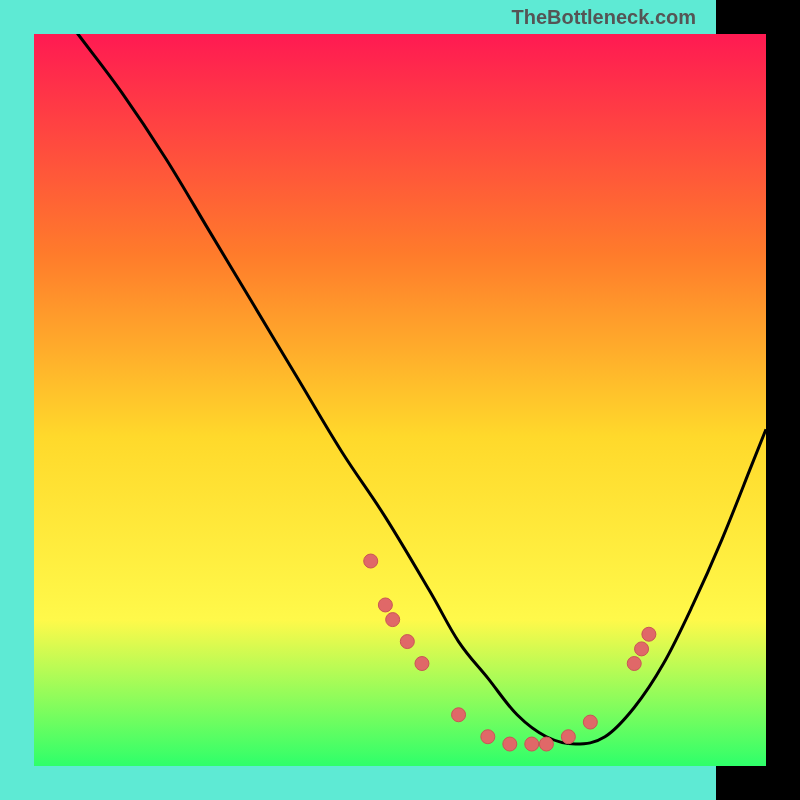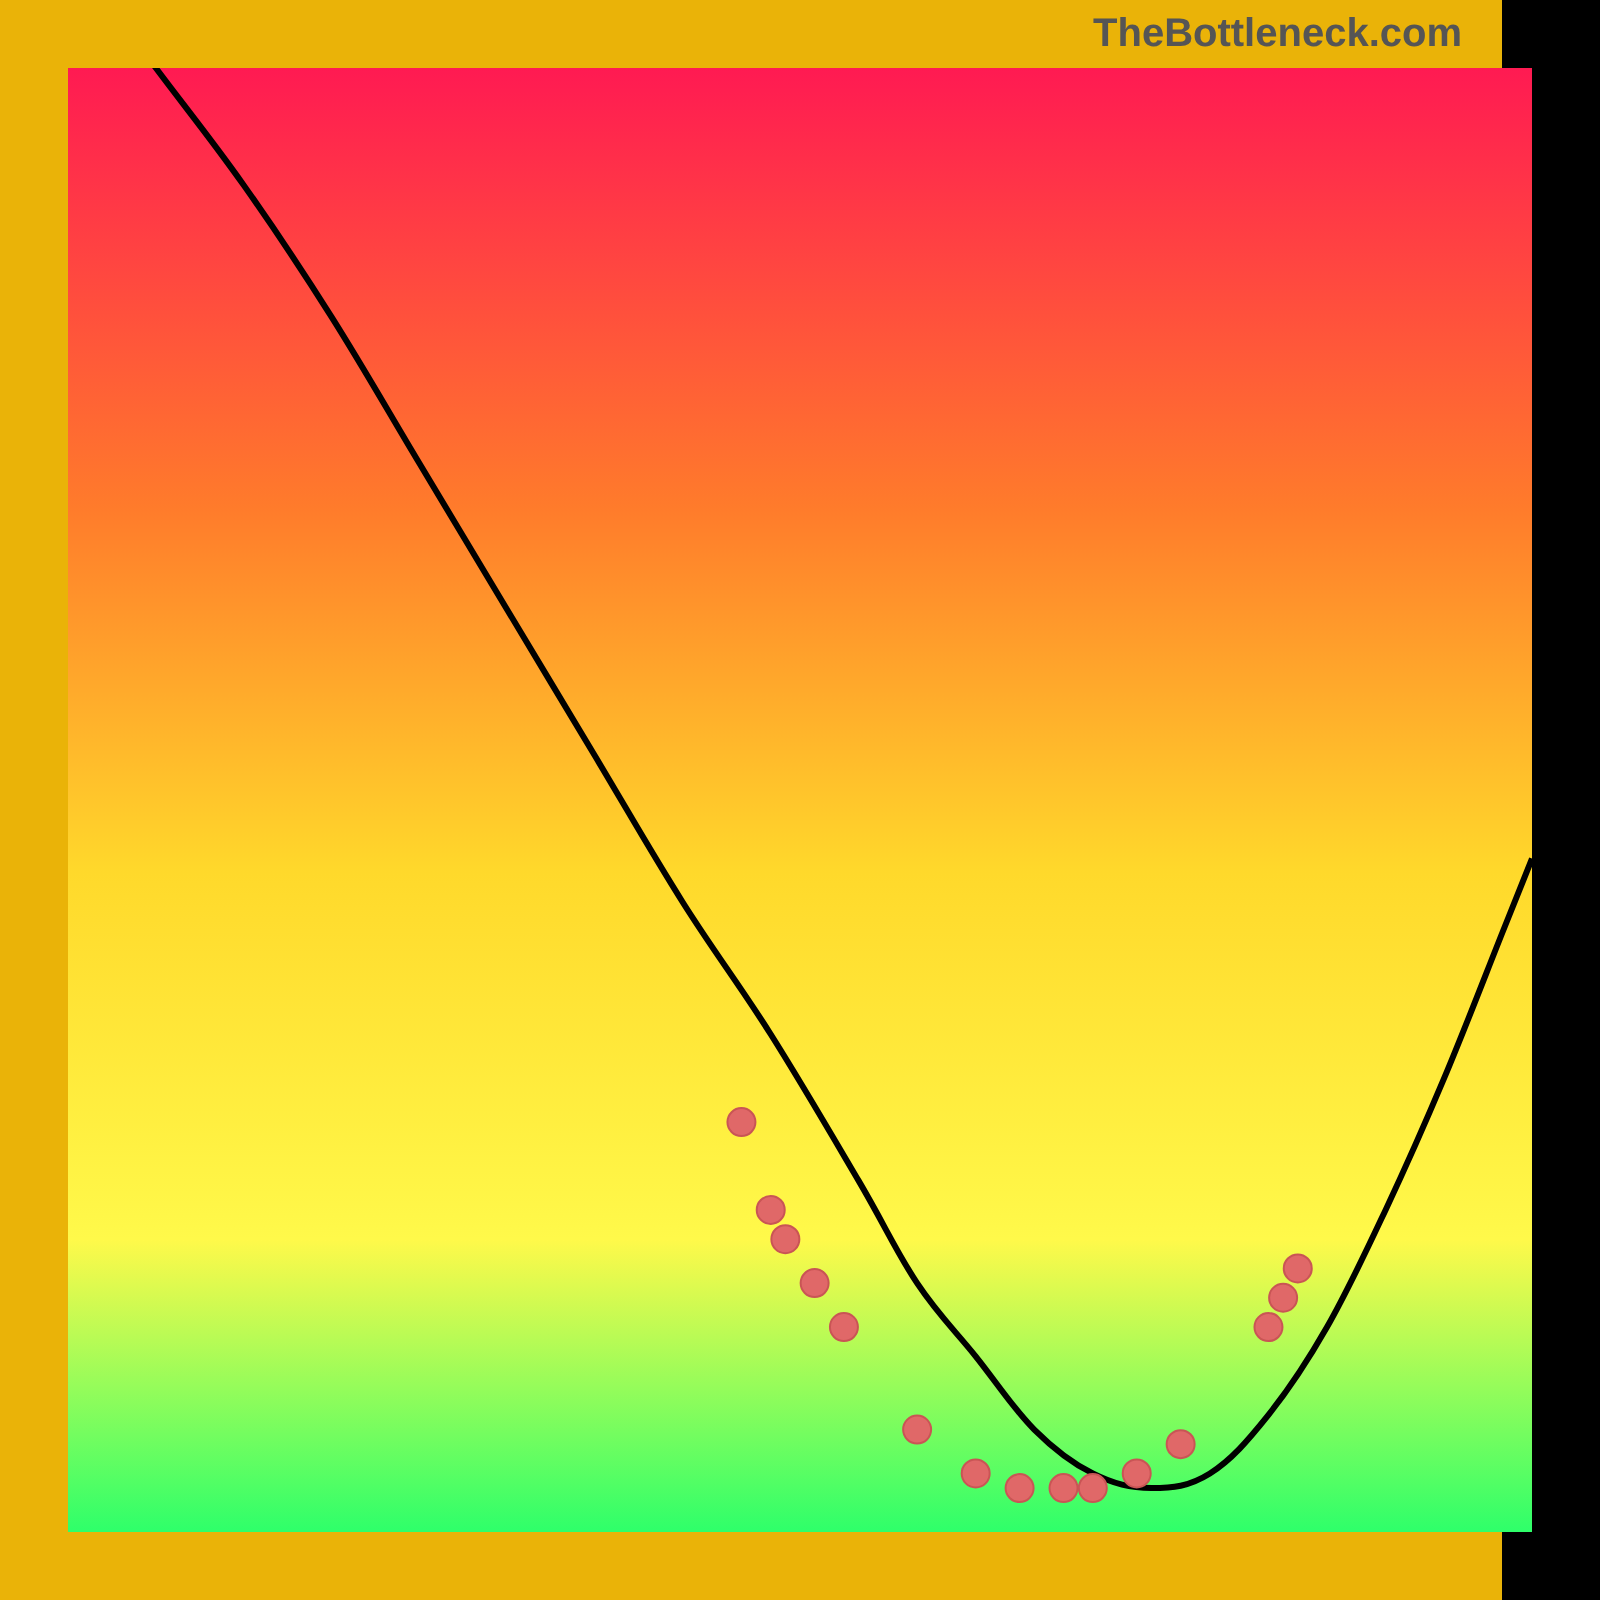--- a/index.html
+++ b/index.html
@@ -8,22 +8,21 @@
     background: #000;
     width: 800px;
     height: 800px;
     overflow: hidden;
     font-family: Arial, sans-serif;
   }
   .container {
     position: relative;
     width: 716px;
     height: 800px;
-    background: #eab308;
-    padding-left: 35px;
+    background: #5eead4;
   }
   .watermark {
     position: absolute;
     top: 6px;
     right: 20px;
     color: #555;
     font-size: 20px;
     font-weight: bold;
     z-index: 10;
   }

